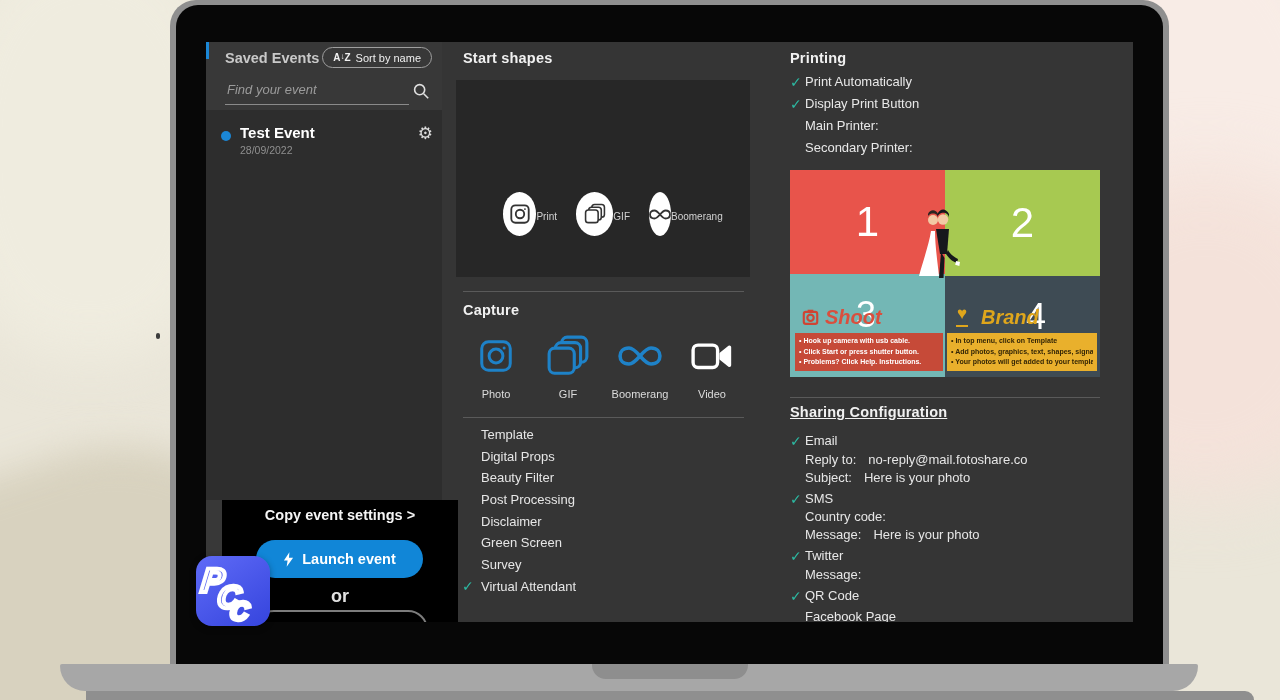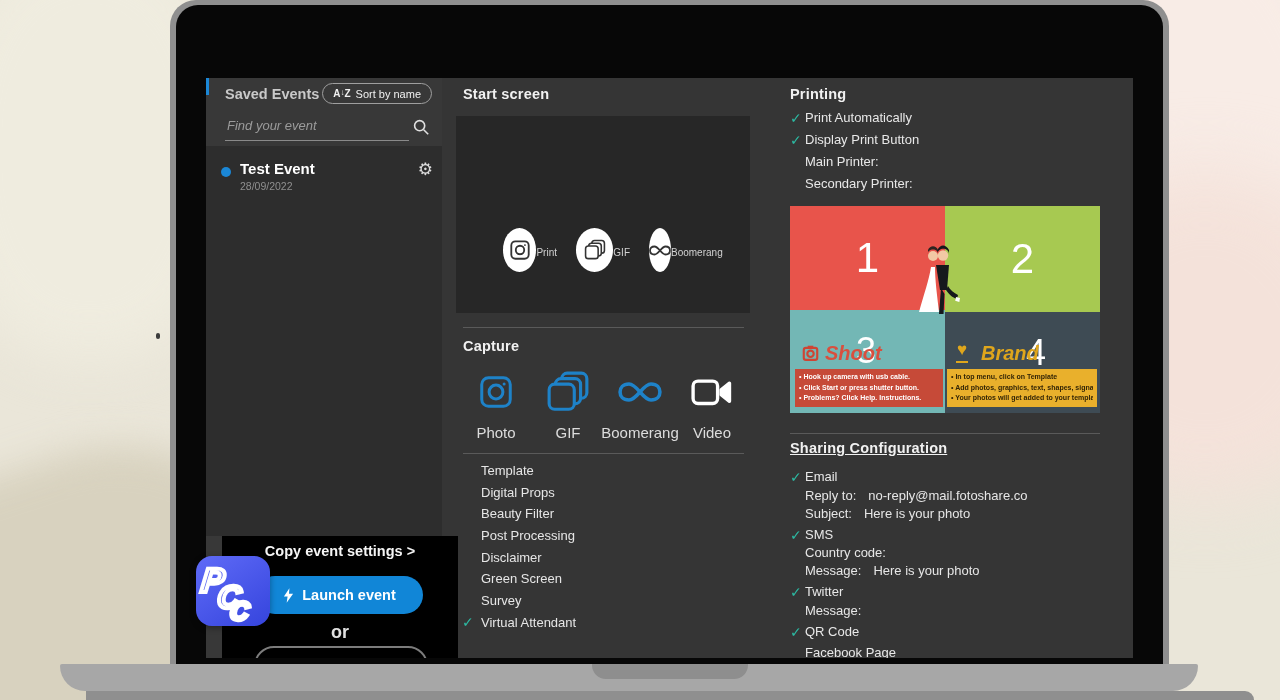--- a/index.html
+++ b/index.html
@@ -13,21 +13,21 @@
 
   
   .lid{position:absolute;left:170px;top:0;width:999px;height:664px;background:#8f8f8f;border-radius:26px 26px 0 0;}
   .bezel{position:absolute;left:176px;top:5px;width:987px;height:659px;background:#070707;border-radius:22px 22px 0 0;}
   .base{position:absolute;left:60px;top:664px;width:1138px;height:27px;background:#a7a7a7;border-radius:2px 2px 26px 26px;}
   .notch{position:absolute;left:532px;top:0;width:156px;height:15px;background:#8e8e8e;border-radius:0 0 14px 14px;}
   .base-shadow{position:absolute;left:86px;top:691px;width:1168px;height:9px;background:#8f8f8f;border-radius:0 12px 0 0;}
   .cursor-dot{position:absolute;left:156px;top:333px;width:4px;height:6px;background:#3c3c3c;border-radius:2px;}
 
   
-  .app{position:absolute;left:206px;top:42px;width:927px;height:580px;background:#353535;overflow:hidden;color:#e8e8e8;margin-top:36px;}
+  .app{position:absolute;left:206px;top:42px;width:927px;height:580px;background:#353535;overflow:hidden;color:#e8e8e8;}
   .h-sec{font-size:14.5px;font-weight:700;color:#f1f1f1;letter-spacing:.2px;}
   .divider{position:absolute;height:1px;background:#5a5a5a;}
 
   
   .sidebar{position:absolute;left:0;top:0;width:236px;height:580px;background:#383838;}
   .scroll-accent{position:absolute;left:0;top:0;width:3px;height:17px;background:#1b87d6;}
   .sb-head{position:absolute;left:0;top:0;width:236px;height:68px;}
   .sb-title{position:absolute;left:19px;top:8px;font-size:14.5px;font-weight:700;color:#c9c9c9;}
   .sort-pill{position:absolute;right:10px;top:5px;height:21px;border:1px solid #9f9f9f;border-radius:12px;
     display:flex;align-items:center;gap:5px;padding:0 10px;color:#f0f0f0;font-size:11px;background:transparent;cursor:pointer;}
@@ -59,21 +59,21 @@
   .preview{position:absolute;left:0;top:38px;width:294px;height:197px;background:#272727;}
   .circle-row{position:absolute;left:0;top:112px;width:294px;display:flex;justify-content:center;gap:19px;}
   .circle-btn{display:flex;flex-direction:row;align-items:center;width:54px;cursor:pointer;}
   .circ{width:44px;height:44px;border-radius:50%;background:#fff;display:flex;align-items:center;justify-content:center;color:#333;}
   .clabel{margin-top:5px;font-size:10px;color:#d2d2d2;}
   .div1{left:7px;top:249px;width:281px;}
   .cap-title{position:absolute;left:7px;top:260px;}
   .cap-row{position:absolute;left:6px;top:290px;width:284px;display:flex;justify-content:space-between;}
   .cap-item{width:68px;display:flex;flex-direction:column;align-items:center;cursor:pointer;}
   .cap-ic{height:48px;display:flex;align-items:center;justify-content:center;}
-  .cap-label{margin-top:8px;font-size:15px;color:#dcdcdc;}
+  .cap-label{margin-top:8px;font-size:11px;color:#dcdcdc;}
   .div2{left:7px;top:375px;width:281px;}
   .features{position:absolute;left:0;top:382px;width:294px;}
   .feat-row{position:relative;height:21.7px;line-height:21.7px;font-size:13px;color:#e6e6e6;padding-left:25px;cursor:pointer;}
   .feat-chk{position:absolute;left:6px;top:0;color:#2cb9a2;font-weight:700;font-size:14px;}
 
   
   .col-right{position:absolute;left:584px;top:0;width:310px;height:580px;}
   .pr-title{position:absolute;left:0;top:8px;}
   .pr-list{position:absolute;left:0;top:29px;width:310px;}
   .crow{height:22px;line-height:22px;font-size:13px;color:#e8e8e8;display:flex;}
@@ -164,21 +164,21 @@
               </svg>
           </span>
           <span>Launch event</span>
         </button>
         <div class="or-label">or</div>
         <div class="partial-btn"></div>
       </div>
     </div>
 
     <div class="col-mid">
-      <div class="mid-title h-sec">Start screen</div>
+      <div class="mid-title h-sec">Start shapes</div>
       <div class="preview">
         <div class="circle-row">
             <div class="circle-btn">
               <span class="circ">
                 <span style="display:flex;">
                   <svg viewBox="0 0 24 24" width="22" height="22" fill="none" stroke="currentColor" stroke-width="2">
                     <rect x="2.5" y="2.5" width="19" height="19" rx="4.5"></rect>
                     <circle cx="12" cy="12" r="4.6"></circle>
                     <circle cx="17.4" cy="6.6" r="1" fill="currentColor" stroke="none"></circle>
                   </svg>

